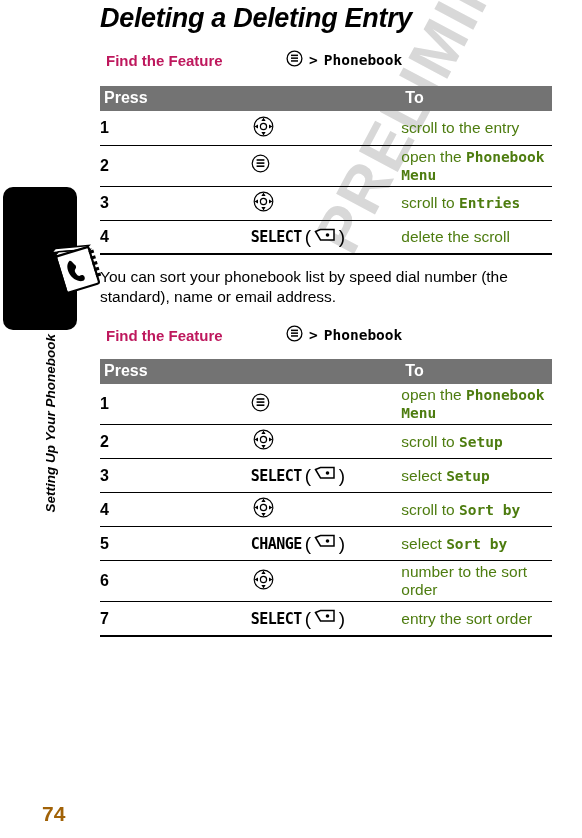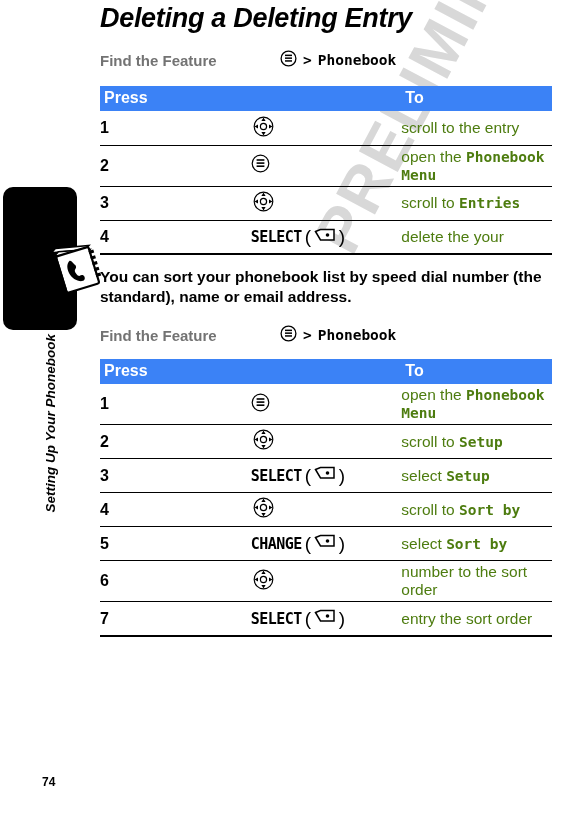--- a/index.html
+++ b/index.html
@@ -76,25 +76,25 @@
     font-family: "Liberation Sans", sans-serif;
     font-weight: bold;
     font-style: italic;
     font-size: 13.5px;
     color: #000;
     white-space: nowrap;
   }
   #page-number {
     position: absolute;
     left: 42px;
-    top: 775px;
-    font-family: "Liberation Sans", sans-serif;
-    font-weight: bold;
-    font-size: 12px;
-    color: #000000;
+    top: 802px;
+    font-family: "Liberation Sans", sans-serif;
+    font-weight: bold;
+    font-size: 21px;
+    color: #a16207;
   }
 
   
   #content {
     position: absolute;
     left: 100px;
     top: 0;
     width: 482px;
   }
 
@@ -118,40 +118,41 @@
   
   .find-feature {
     display: flex;
     align-items: center;
     font-family: "Liberation Sans", sans-serif;
   }
   .find-feature .ff-label {
     width: 180px;
     font-weight: bold;
     font-size: 15px;
-    color: #737373;
+    color: #be185d;
+    margin-left: 6px;
   }
   .find-feature .ff-path {
     display: flex;
     align-items: center;
     gap: 6px;
     font-family: "DejaVu Sans Mono", monospace;
     font-weight: bold;
     font-size: 14.5px;
     color: #000;
   }
 
   
   table.steps {
     border-collapse: collapse;
     width: 452px;
     table-layout: fixed;
   }
   table.steps thead th {
-    background: #3b82f6;
+    background: #737373;
     color: #ffffff;
     font-family: "Liberation Sans", sans-serif;
     font-weight: bold;
     font-size: 16px;
     text-align: left;
     padding: 3px 0 4px 0;
     height: 24px;
     vertical-align: middle;
   }
   table.steps thead th.col-press { padding-left: 4px; }
@@ -337,27 +338,27 @@
               <span class="paren">(</span>
               <span class="icon-inline">
                 <svg width="22" height="15" viewBox="0 0 22 15" xmlns="http://www.w3.org/2000/svg">
                   <path d="M1.5,3.5 L6.5,1.5 L20,1.5 L20,12 L6.5,12 Z" fill="#fff" stroke="#000" stroke-width="1.5"></path>
                   <circle cx="13.5" cy="7" r="1.8" fill="#000"></circle>
                 </svg>
               </span>
               <span class="paren">)</span>
             </span>
           </td>
-          <td class="c-desc"><span>delete the your</span><span class="mono"></span></td>
+          <td class="c-desc"><span>delete the scroll</span><span class="mono"></span></td>
         </tr>
       </tbody>
     </table>
 
 
-    <p class="body-text" style="margin-top:12px; width:462px;font-weight:bold;">You can sort your phonebook list by speed dial number (the standard), name or email address.</p>
+    <p class="body-text" style="margin-top:12px; width:462px;">You can sort your phonebook list by speed dial number (the standard), name or email address.</p>
 
     <div class="find-feature" style="margin-top:16px; height:24px;">
       <span class="ff-label">Find the Feature</span>
       <span class="ff-path">
         <span class="icon-inline">
           <svg width="17" height="17" viewBox="0 0 17 17" xmlns="http://www.w3.org/2000/svg">
             <circle cx="8.5" cy="8.5" r="7.4" fill="#fff" stroke="#000" stroke-width="1.3"></circle>
             <rect x="5" y="4.6" width="7" height="1.5" fill="#000"></rect>
             <rect x="5" y="7.4" width="7" height="1.5" fill="#000"></rect>
             <rect x="5" y="10.2" width="7" height="1.5" fill="#000"></rect>

